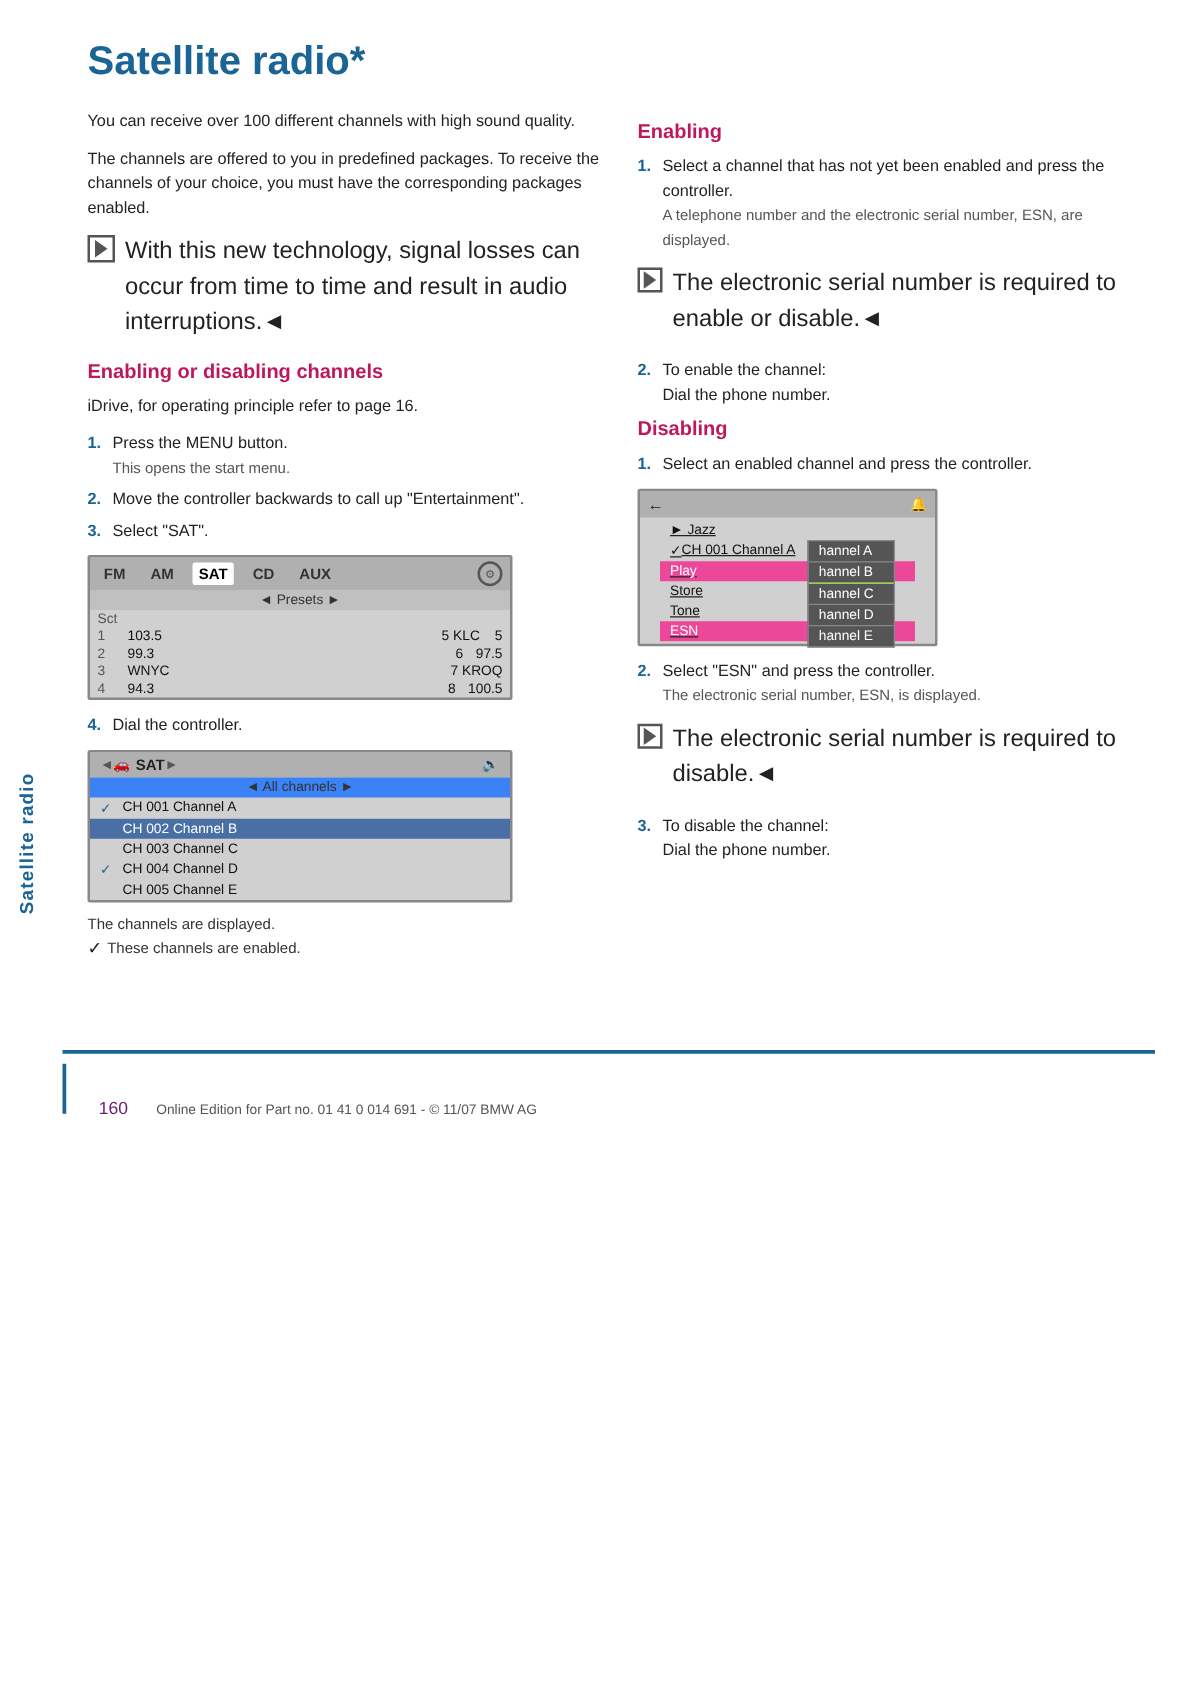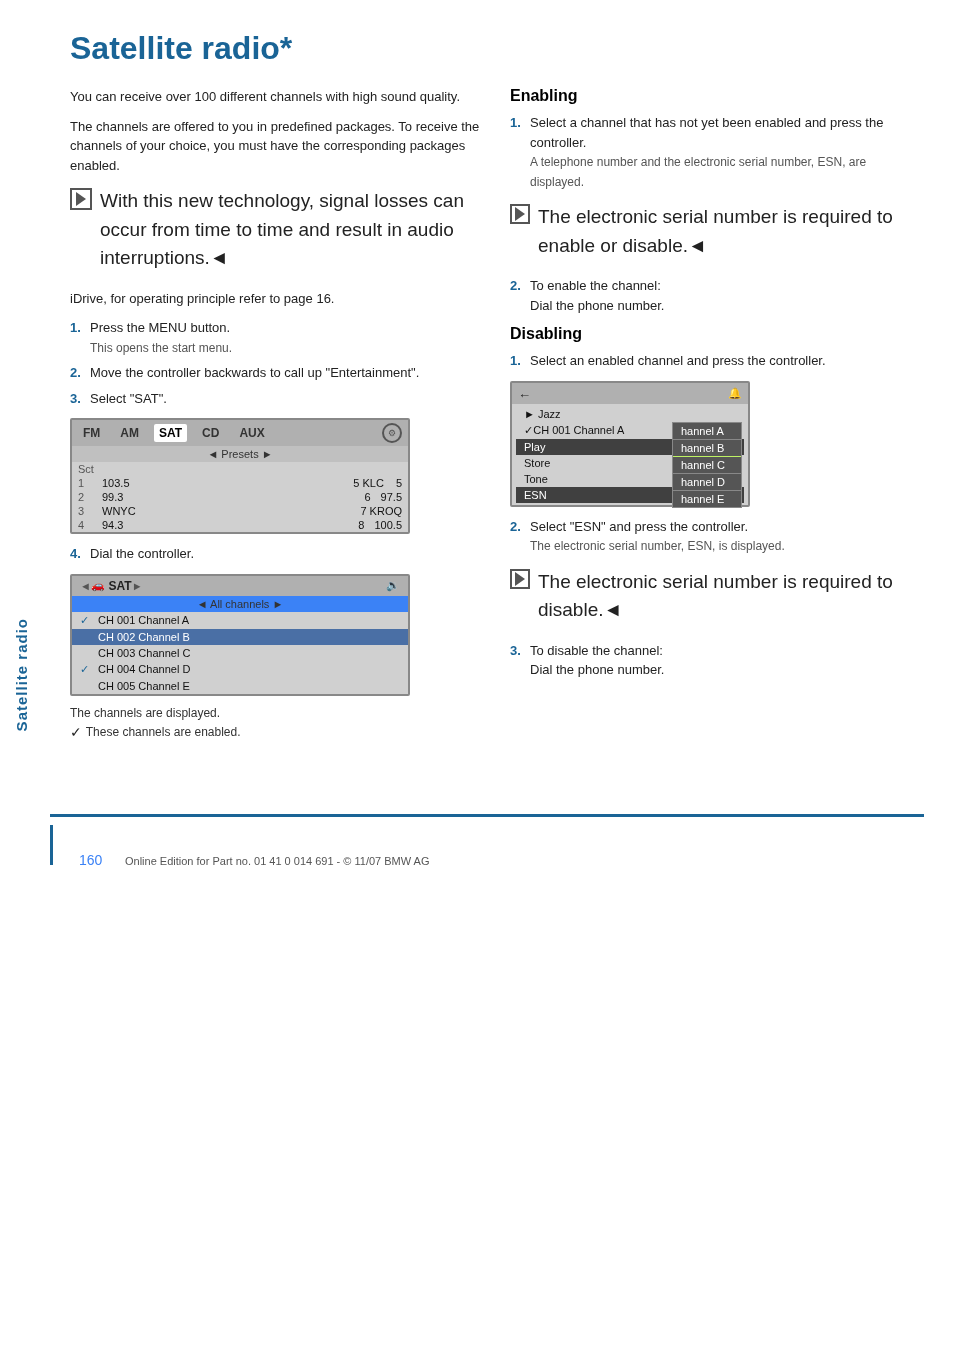--- a/index.html
+++ b/index.html
@@ -99,22 +99,23 @@
     .note-text {
       font-size: 19px;
       line-height: 1.5;
       color: #222;
     }
 
     
     .section-heading {
       font-size: 16px;
       font-weight: bold;
-      color: #000000;
+      color: #be185d;
       margin-bottom: 8px;
+      margin-top: 10px;
     }
 
     
     .num-list {
       list-style: none;
       padding: 0;
       margin: 0 0 10px 0;
     }
     .num-list li {
       display: flex;
@@ -272,31 +273,32 @@
     }
     .right-screen-header .back {
       font-size: 13px;
       margin-right: 4px;
     }
     .right-screen-header .icon-right {
       margin-left: auto;
       font-size: 11px;
     }
     .right-screen-body {
-      padding: 2px 4px;
+      padding: 2px 16px;
+      text-decoration: underline;
     }
     .right-screen-row {
       display: flex;
       align-items: center;
       padding: 2px 8px;
       font-size: 11px;
       color: #111;
     }
     .right-screen-row.highlighted {
-      background: #404040;
+      background: #ec4899;
       color: #fff;
       align-items: flex-end;
     }
 
     
     .legend-text {
       font-size: 12px;
       color: #333;
       margin: 4px 0;
       display: flex;
@@ -312,21 +314,21 @@
     .footer {
       border-top: 3px solid #1a6496;
       margin: 40px 30px 0 50px;
       padding: 8px 0 0 0;
       display: flex;
       align-items: baseline;
       gap: 16px;
     }
     .footer-page {
       font-size: 14px;
-      color: #3b82f6;
+      color: #701a75;
       min-width: 30px;
     }
     .footer-text {
       font-size: 11px;
       color: #555;
     }
     .footer-line {
       width: 3px;
       height: 40px;
       background: #1a6496;
@@ -362,20 +364,21 @@
       <p class="intro-text">You can receive over 100 different channels with high sound quality.</p>
       <p class="intro-text">The channels are offered to you in predefined packages. To receive the channels of your choice, you must have the corresponding packages enabled.</p>
 
       <div class="note-box">
         <div class="note-icon">
           <div class="note-triangle"></div>
         </div>
         <span class="note-text">With this new technology, signal losses can occur from time to time and result in audio interruptions.◄</span>
       </div>
 
+      <h2 class="section-heading">Enabling or disabling channels</h2>
       <p class="intro-text">iDrive, for operating principle refer to page 16.</p>
 
       <ol class="num-list">
         <li>
           <span class="num">1.</span>
           <span class="text">
             Press the <span class="bold-text">MENU</span> button.<br>
             <span style="color:#555; font-size:12px;">This opens the start menu.</span>
           </span>
         </li>
@@ -535,21 +538,21 @@
               <div class="right-screen-row">
                 <span>Store</span>
               </div>
               <div class="right-screen-row">
                 <span>Tone</span>
               </div>
               <div class="right-screen-row highlighted">
                 <span>ESN</span>
               </div>
             </div>
-            <div style="position:absolute; right:2px; top:0; background:#555; color:#fff; font-size:11px; border:1px solid #888; min-width:70px;">
+            <div style="position:absolute; right:16px; top:0; background:#555; color:#fff; font-size:11px; border:1px solid #888; min-width:70px;">
               <div style="padding:2px 8px; border-bottom:1px solid #888;">hannel A</div>
               <div style="padding:2px 8px; border-bottom:1px solid #bef264;">hannel B</div>
               <div style="padding:2px 8px; border-bottom:1px solid #888;">hannel C</div>
               <div style="padding:2px 8px; border-bottom:1px solid #888;">hannel D</div>
               <div style="padding:2px 8px;">hannel E</div>
             </div>
           </div>
         </div>
       </div>
 

